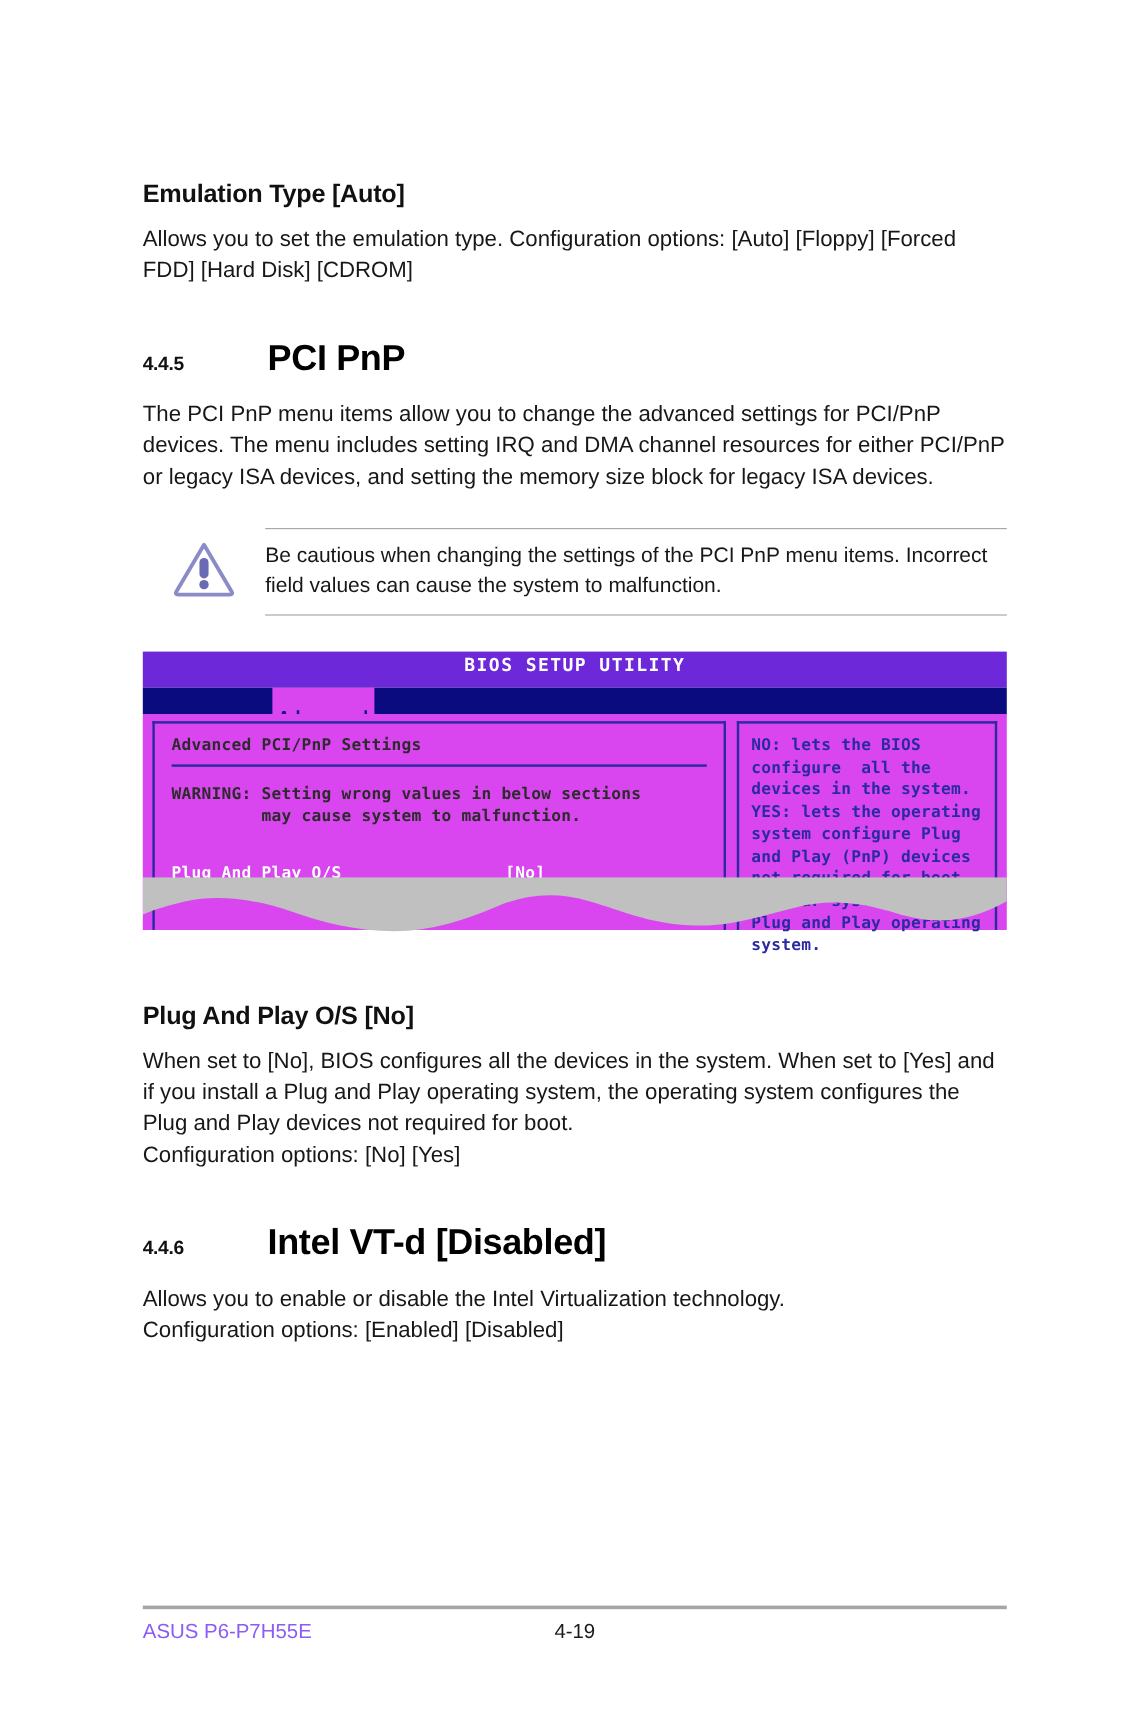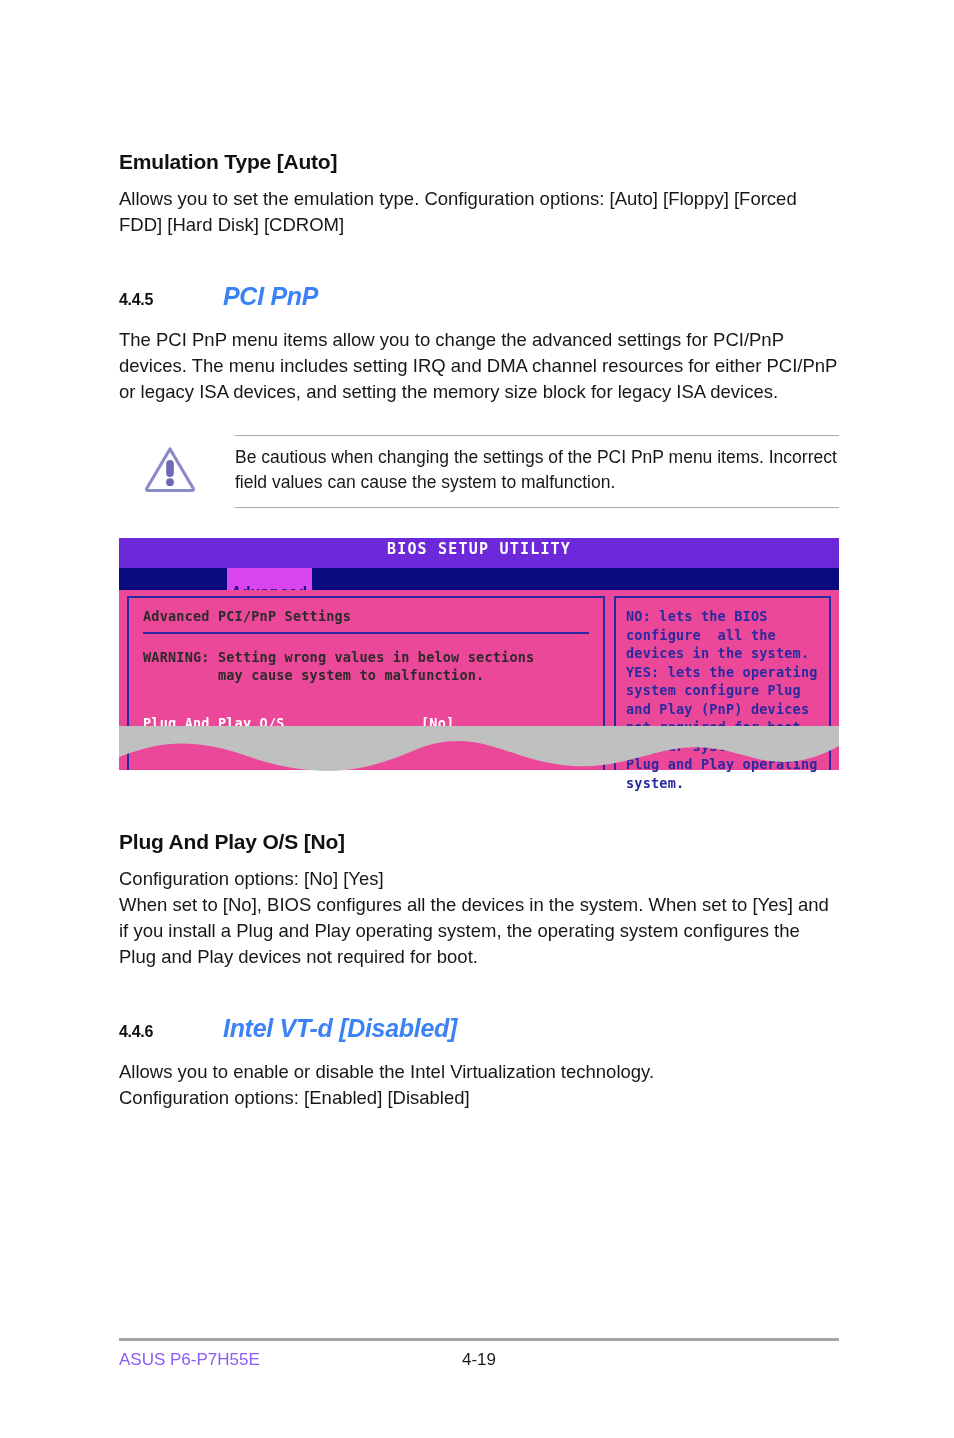--- a/index.html
+++ b/index.html
@@ -52,34 +52,32 @@
   }
   .sec-num {
     font-size: 16px;
     font-weight: bold;
     width: 104px;
     flex: 0 0 104px;
     color: #111;
     letter-spacing: -0.3px;
   }
   .sec-title {
-    font-size: 25px;
-    font-weight: bold;
-    color: #3b82f6;
+    font-size: 30px;
+    font-weight: bold;
+    color: #000000;
     letter-spacing: -0.3px;
-    font-style: italic;
   }
 
   
   .note {
     position: relative;
     display: flex;
     align-items: flex-start;
     margin: 0;
-    gap: 14px;
   }
   .note-icon {
     flex: 0 0 102px;
     width: 102px;
     padding-top: 10px;
     display: flex;
     justify-content: center;
   }
   .note-body {
     flex: 1 1 auto;
@@ -129,21 +127,21 @@
     color: #15157a;
     font-family: "DejaVu Sans Mono", monospace;
     font-size: 15px;
     font-weight: bold;
     padding: 16px 5px 2px 5px;
     letter-spacing: 0.4px;
   }
 
   .bios-body {
     position: relative;
-    background: #ec4899;
+    background: #d946ef;
     height: 180px;
     overflow: visible;
   }
   .bios-panels {
     position: relative;
     display: flex;
     height: 180px;
     padding: 6px 8px 0 8px;
   }
   .panel-left {
@@ -302,22 +300,22 @@
 
         <svg class="torn-mask" viewBox="0 0 720 46" preserveAspectRatio="none">
           <path d="M0,0 L720,0 L720,20 C688,38 660,40 628,30 C598,21 572,18 545,25 C512,33 488,42 455,40 C420,38 400,28 372,20 C345,12 320,14 296,24 C268,36 240,45 210,45 C178,45 150,38 122,28 C96,19 64,14 36,20 C22,23 10,27 0,31 Z" fill="#c0c0c0"></path>
         </svg>
       </div>
     </div>
 
     <div style="height:60px"></div>
 
     <h3 class="subhead">Plug And Play O/S [No]</h3>
+    <p class="body">When set to [No], BIOS configures all the devices in the system. When set to [Yes] and if you install a Plug and Play operating system, the operating system configures the Plug and Play devices not required for boot.</p>
     <p class="body">Configuration options: [No] [Yes]</p>
-    <p class="body">When set to [No], BIOS configures all the devices in the system. When set to [Yes] and if you install a Plug and Play operating system, the operating system configures the Plug and Play devices not required for boot.</p>
 
     <div class="gap-lg"></div>
 
     <div class="sec-head">
       <span class="sec-num">4.4.6</span>
       <span class="sec-title">Intel VT-d [Disabled]</span>
     </div>
     <p class="body">Allows you to enable or disable the Intel Virtualization technology.</p>
     <p class="body">Configuration options: [Enabled] [Disabled]</p>
 

